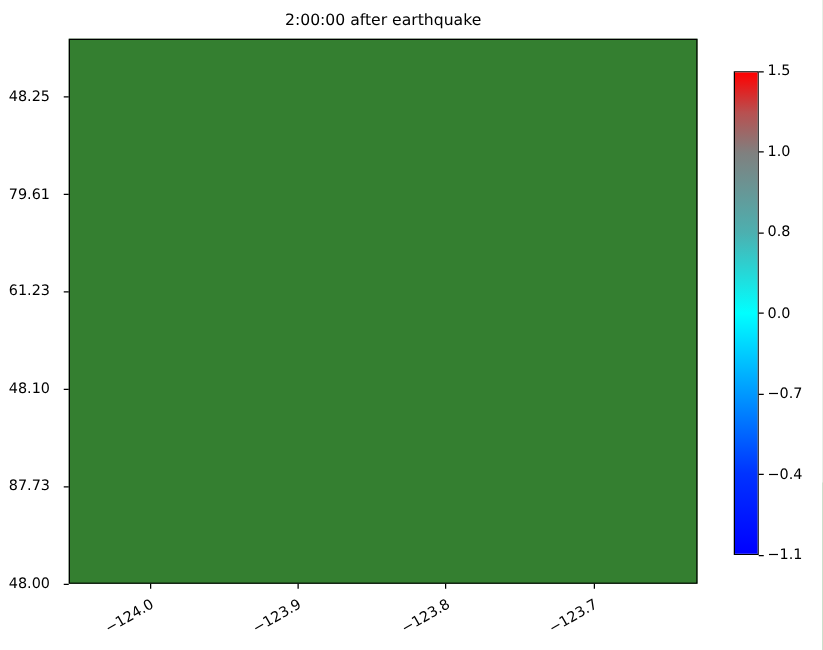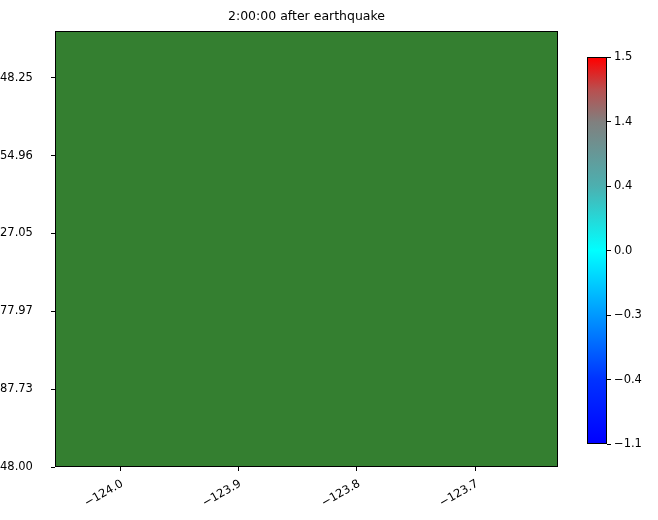--- a/index.html
+++ b/index.html
@@ -75,21 +75,21 @@
     right: 661px;       
     top: -8px;
     font-size: 11.5px;
     color: #000000;
     white-space: nowrap;
   }
   .ytick-label {
     right: auto;
     left: 0;
     width: 47px;
-    text-align: left;
+    text-align: center;
   }
 
   
   .xtick-group {
     position: absolute;
     top: 467px;
     width: 0;
   }
   .xtick-mark {
     position: absolute;
@@ -171,29 +171,29 @@
       <div class="ytick-group" style="top: 467px;">
         <div class="ytick-mark"></div>
         <div class="ytick-label">48.00</div>
       </div>
       <div class="ytick-group" style="top: 389.143px;">
         <div class="ytick-mark"></div>
         <div class="ytick-label">87.73</div>
       </div>
       <div class="ytick-group" style="top: 311.286px;">
         <div class="ytick-mark"></div>
-        <div class="ytick-label">77.97</div>
+        <div class="ytick-label">48.10</div>
       </div>
       <div class="ytick-group" style="top: 233.429px;">
         <div class="ytick-mark"></div>
-        <div class="ytick-label">27.05</div>
+        <div class="ytick-label">61.23</div>
       </div>
       <div class="ytick-group" style="top: 155.571px;">
         <div class="ytick-mark"></div>
-        <div class="ytick-label">54.96</div>
+        <div class="ytick-label">79.61</div>
       </div>
       <div class="ytick-group" style="top: 77.7143px;">
         <div class="ytick-mark"></div>
         <div class="ytick-label">48.25</div>
       </div>
     </div>
   <div id="x-axis">
       <div class="xtick-group" style="left: 120.094px;">
         <div class="xtick-mark"></div>
         <div class="xtick-label" style="transform: rotate(-30deg);">
@@ -227,33 +227,33 @@
       <div class="cbtick-group" style="top: 387px;">
         <div class="cbtick-mark"></div>
         <div class="cbtick-label">−1.1</div>
       </div>
       <div class="cbtick-group" style="top: 322.5px;">
         <div class="cbtick-mark"></div>
         <div class="cbtick-label">−0.4</div>
       </div>
       <div class="cbtick-group" style="top: 258px;">
         <div class="cbtick-mark"></div>
-        <div class="cbtick-label">−0.3</div>
+        <div class="cbtick-label">−0.7</div>
       </div>
       <div class="cbtick-group" style="top: 193.5px;">
         <div class="cbtick-mark"></div>
         <div class="cbtick-label">0.0</div>
       </div>
       <div class="cbtick-group" style="top: 129px;">
         <div class="cbtick-mark"></div>
-        <div class="cbtick-label">0.4</div>
+        <div class="cbtick-label">0.8</div>
       </div>
       <div class="cbtick-group" style="top: 64.5px;">
         <div class="cbtick-mark"></div>
-        <div class="cbtick-label">1.4</div>
+        <div class="cbtick-label">1.0</div>
       </div>
       <div class="cbtick-group" style="top: 0px;">
         <div class="cbtick-mark"></div>
         <div class="cbtick-label">1.5</div>
       </div>
     </div>
 
 </div>
 
 </body></html>

